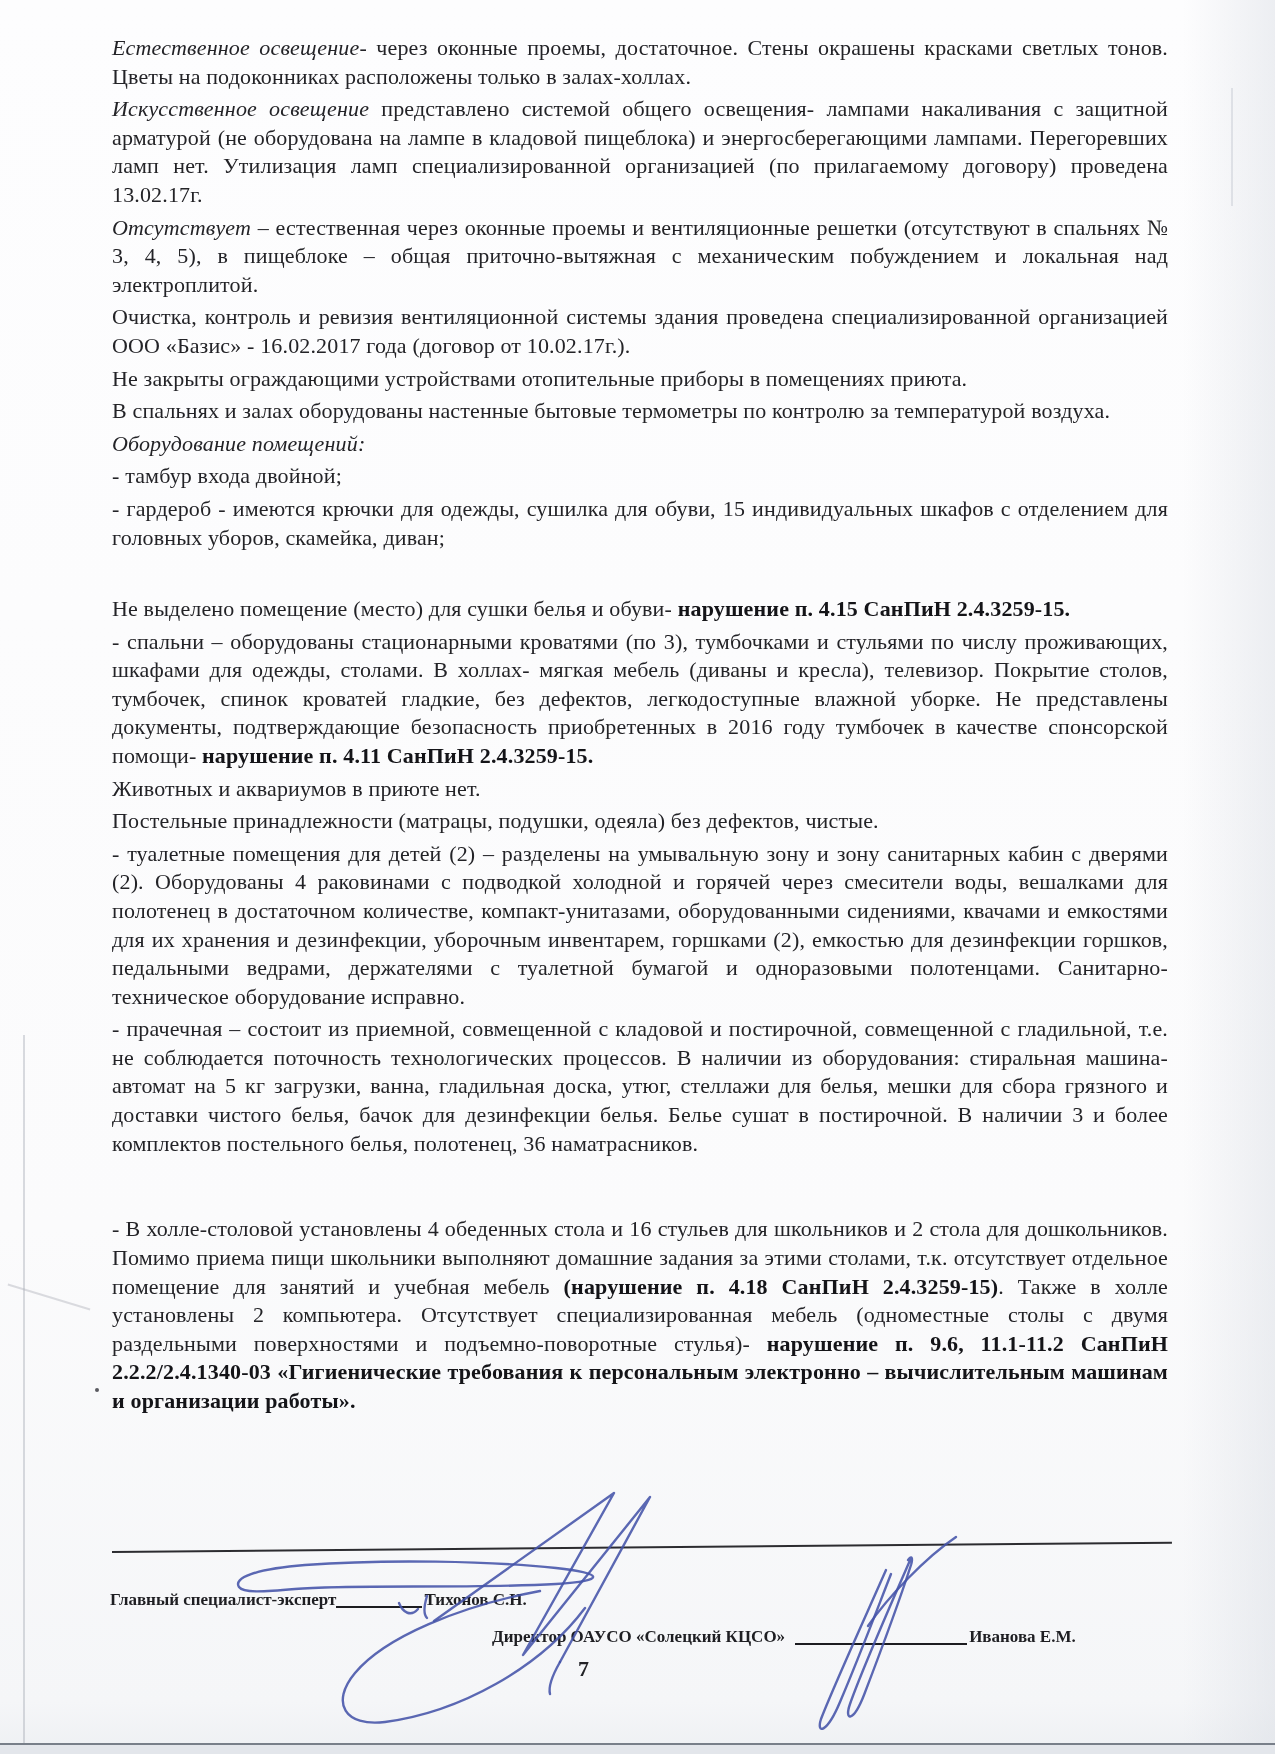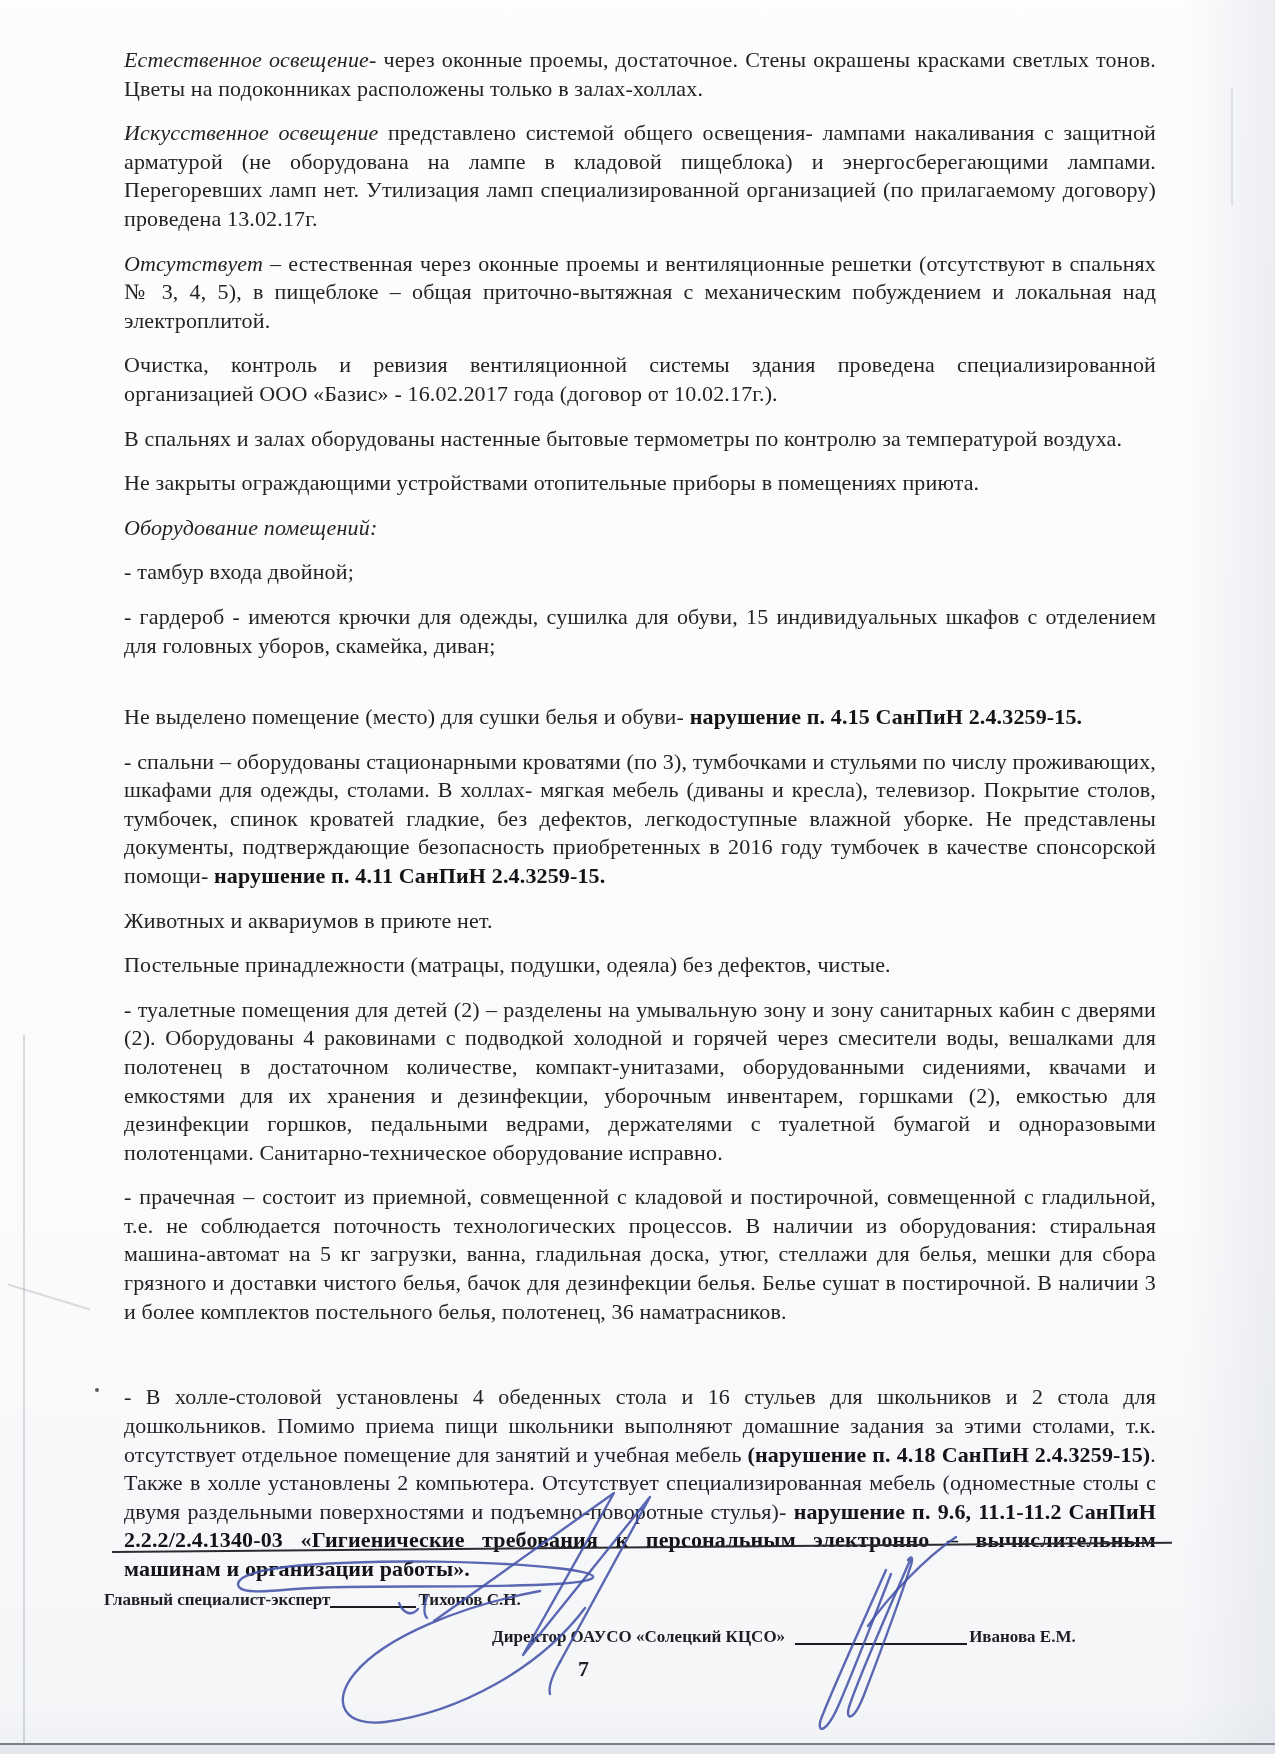--- a/index.html
+++ b/index.html
@@ -15,30 +15,30 @@
   .speck{position:absolute;background:#5a5a60;border-radius:50%;}
   .bottom-line{position:absolute;left:0;top:1743px;width:100%;height:2px;background:#787f89;}
   .bottom-band{position:absolute;left:0;top:1745px;width:100%;height:9px;background:#e3e6eb;}
   .right-streak{position:absolute;left:1231px;top:88px;width:2px;height:118px;background:rgba(196,200,208,0.45);}
 
   .text-block{
     position:absolute;left:108px;top:30px;width:1064px;
     font-size:22px;line-height:28.6px;color:#232327;
     text-align:justify;letter-spacing:0.15px;
   }
-  .para{margin:16px;}
+  .para{margin:4px;}
   .seg-italic{font-style:italic;}
   .seg-bold{font-weight:bold;color:#141418;}
 
   .hrule{position:absolute;left:112px;top:1551px;width:1060px;height:2px;background:#2c2c30;
     transform:rotate(-0.5deg);transform-origin:left center;}
 
   .sig-row{position:absolute;display:flex;align-items:baseline;white-space:nowrap;
     font-size:17px;font-weight:bold;color:#1e1e22;}
-  .sig-left{left:104px;top:1590px;}
+  .sig-left{left:110px;top:1590px;}
   .sig-right{left:492px;top:1627px;}
   .sigline{display:inline-block;height:2px;border-bottom:2px solid #1c1c20;transform:translateY(3px);}
   .w1{width:86px;}
   .w2{width:172px;margin-left:10px;}
   .sig-name{margin-left:2px;}
 
   .page-number{position:absolute;left:578px;top:1656px;font-size:22px;font-weight:bold;color:#232327;}
 
   .sig-svg{position:absolute;left:0;top:0;width:1275px;height:1754px;pointer-events:none;}
   .ink{fill:none;stroke:#4453a8;stroke-width:2.4;stroke-linecap:round;stroke-linejoin:round;opacity:0.88;}
@@ -47,22 +47,22 @@
 <body>
 
 <div class="page">
 
   <div class="edge-right"></div>
   <div class="text-block">
       <p class="para"><span class="seg-italic">Естественное освещение</span><span class="seg-normal">- через оконные проемы, достаточное. Стены окрашены красками светлых тонов. Цветы на подоконниках расположены только в залах-холлах.</span></p>
       <p class="para"><span class="seg-italic">Искусственное освещение</span><span class="seg-normal"> представлено системой общего освещения- лампами накаливания с защитной арматурой (не оборудована на лампе в кладовой пищеблока) и энергосберегающими лампами. Перегоревших ламп нет. Утилизация ламп специализированной организацией (по прилагаемому договору) проведена 13.02.17г.</span></p>
       <p class="para"><span class="seg-italic">Отсутствует</span><span class="seg-normal"> – естественная через оконные проемы и вентиляционные решетки (отсутствуют в спальнях № 3, 4, 5), в пищеблоке – общая приточно-вытяжная с механическим побуждением и локальная над электроплитой.</span></p>
       <p class="para"><span class="seg-normal">Очистка, контроль и ревизия вентиляционной системы здания проведена специализированной организацией ООО «Базис» - 16.02.2017 года (договор от 10.02.17г.).</span></p>
+      <p class="para"><span class="seg-normal">Не закрыты ограждающими устройствами отопительные приборы в помещениях приюта.</span></p>
       <p class="para"><span class="seg-normal">В спальнях и залах оборудованы настенные бытовые термометры по контролю за температурой воздуха.</span></p>
-      <p class="para"><span class="seg-normal">Не закрыты ограждающими устройствами отопительные приборы в помещениях приюта.</span></p>
       <p class="para"><span class="seg-italic">Оборудование помещений:</span></p>
       <p class="para"><span class="seg-normal">- тамбур входа двойной;</span></p>
       <p class="para"><span class="seg-normal">- гардероб - имеются крючки для одежды, сушилка для обуви, 15 индивидуальных шкафов с отделением для головных уборов, скамейка, диван;</span></p>
       <p class="para" style="margin-top: 42.9px;"><span class="seg-normal">Не выделено помещение (место) для сушки белья и обуви- </span><span class="seg-bold">нарушение п. 4.15 СанПиН 2.4.3259-15.</span></p>
       <p class="para"><span class="seg-normal">- спальни – оборудованы стационарными кроватями (по 3), тумбочками и стульями по числу проживающих, шкафами для одежды, столами. В холлах- мягкая мебель (диваны и кресла), телевизор. Покрытие столов, тумбочек, спинок кроватей гладкие, без дефектов, легкодоступные влажной уборке. Не представлены документы, подтверждающие безопасность приобретенных в 2016 году тумбочек в качестве спонсорской помощи- </span><span class="seg-bold">нарушение п. 4.11 СанПиН 2.4.3259-15.</span></p>
       <p class="para"><span class="seg-normal">Животных и аквариумов в приюте нет.</span></p>
       <p class="para"><span class="seg-normal">Постельные принадлежности (матрацы, подушки, одеяла) без дефектов, чистые.</span></p>
       <p class="para"><span class="seg-normal">- туалетные помещения для детей (2) – разделены на умывальную зону и зону санитарных кабин с дверями (2). Оборудованы 4 раковинами с подводкой холодной и горячей через смесители воды, вешалками для полотенец в достаточном количестве, компакт-унитазами, оборудованными сидениями, квачами и емкостями для их хранения и дезинфекции, уборочным инвентарем, горшками (2), емкостью для дезинфекции горшков, педальными ведрами, держателями с туалетной бумагой и одноразовыми полотенцами. Санитарно-техническое оборудование исправно.</span></p>
       <p class="para"><span class="seg-normal">- прачечная – состоит из приемной, совмещенной с кладовой и постирочной, совмещенной с гладильной, т.е. не соблюдается поточность технологических процессов. В наличии из оборудования: стиральная машина-автомат на 5 кг загрузки, ванна, гладильная доска, утюг, стеллажи для белья, мешки для сбора грязного и доставки чистого белья, бачок для дезинфекции белья. Белье сушат в постирочной. В наличии 3 и более комплектов постельного белья, полотенец, 36 наматрасников.</span></p>
       <p class="para" style="margin-top: 57.2px;"><span class="seg-normal">- В холле-столовой установлены 4 обеденных стола и 16 стульев для школьников и 2 стола для дошкольников. Помимо приема пищи школьники выполняют домашние задания за этими столами, т.к. отсутствует отдельное помещение для занятий и учебная мебель </span><span class="seg-bold">(нарушение п. 4.18 СанПиН 2.4.3259-15)</span><span class="seg-normal">. Также в холле установлены 2 компьютера. Отсутствует специализированная мебель (одноместные столы с двумя раздельными поверхностями и подъемно-поворотные стулья)- </span><span class="seg-bold">нарушение п. 9.6, 11.1-11.2 СанПиН 2.2.2/2.4.1340-03 «Гигиенические требования к персональным электронно – вычислительным машинам и организации работы».</span></p>

